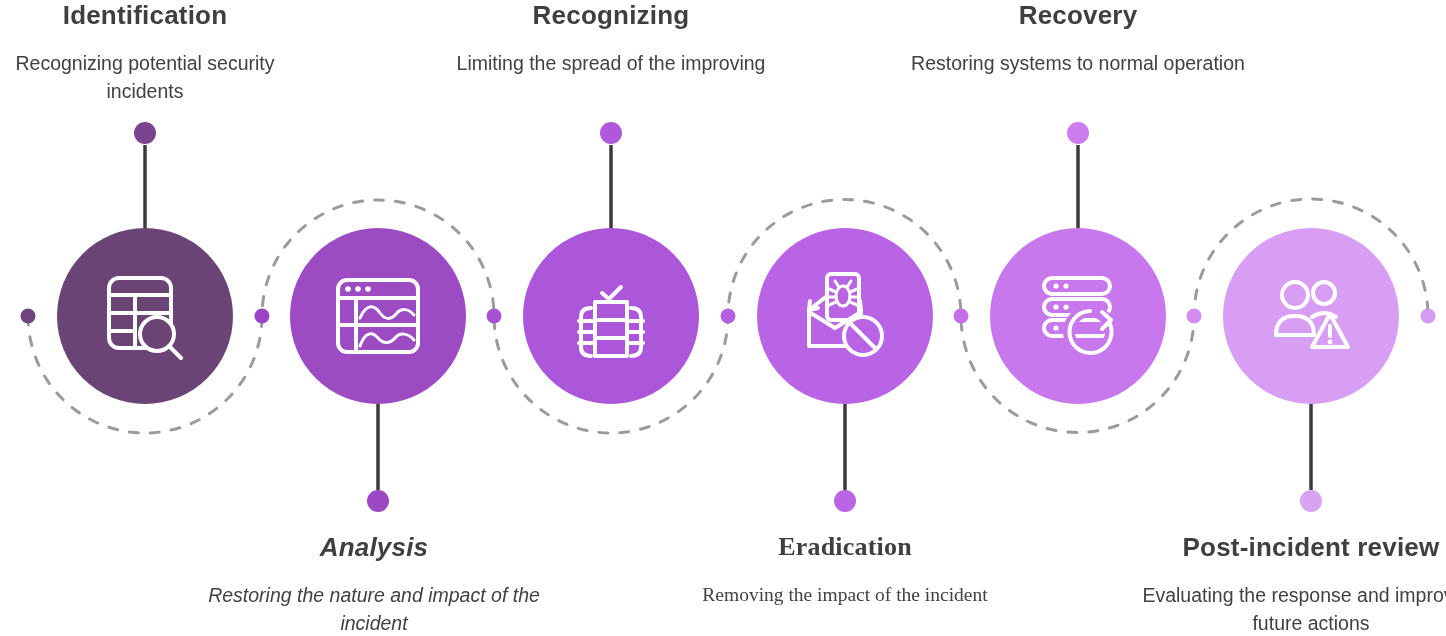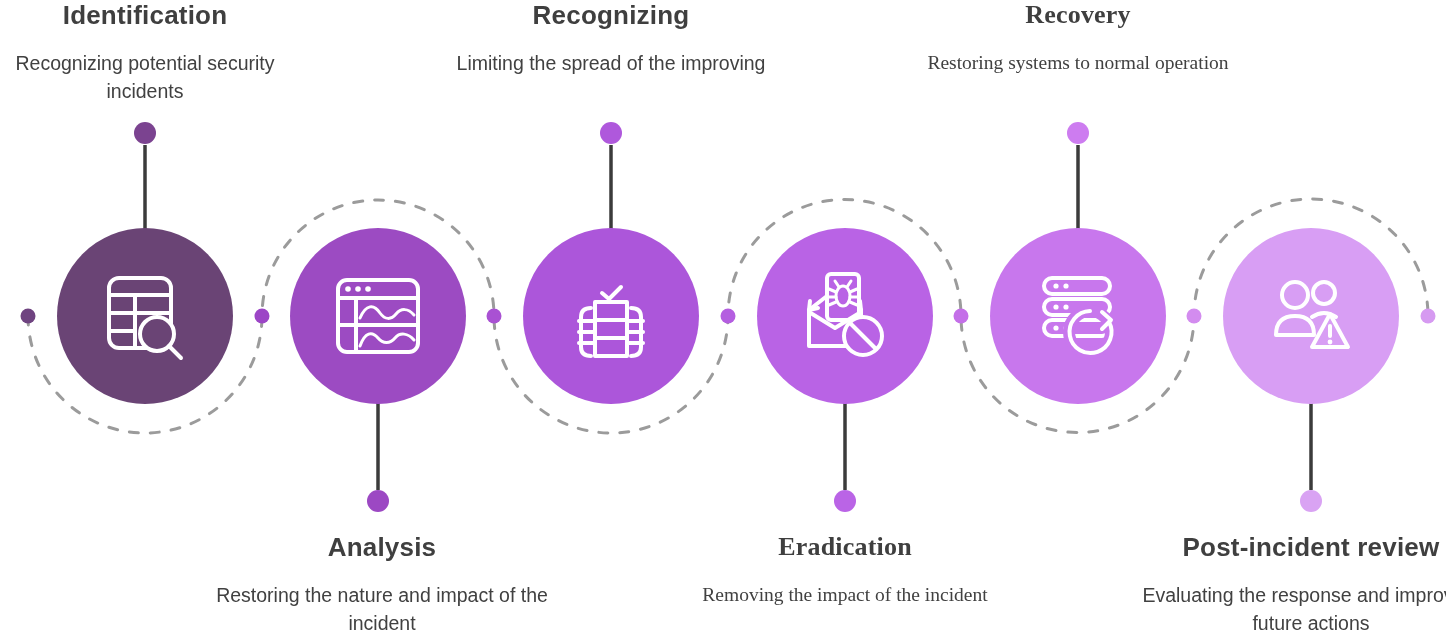--- a/index.html
+++ b/index.html
@@ -28,24 +28,24 @@
   }
   .step-label p{
     margin:19px 0 0 0;
     font-size:19.5px;
     color:#414141;
     line-height:28px;
   }
   .lbl-top{top:0;}
   .lbl-bottom{top:532px;}
   .lbl1{left:-25px;}
-  .lbl2{left:212px;}
+  .lbl2{left:204px;font-style:italic;}
   .lbl3{left:441px;}
   .lbl4{left:675px;font-family:Liberation Serif, serif;}
-  .lbl5{left:908px;font-family:Liberation Serif, serif;}
+  .lbl5{left:908px;}
   .lbl6{left:1141px;}
   .icon{stroke:#ffffff;stroke-width:4;fill:none;stroke-linecap:round;stroke-linejoin:round;}
   .icon .thin{stroke-width:3;}
   .icon .fill-dot{fill:#ffffff;stroke:none;}
 </style>
 </head>
 <body>
 
 <div class="canvas">
 

